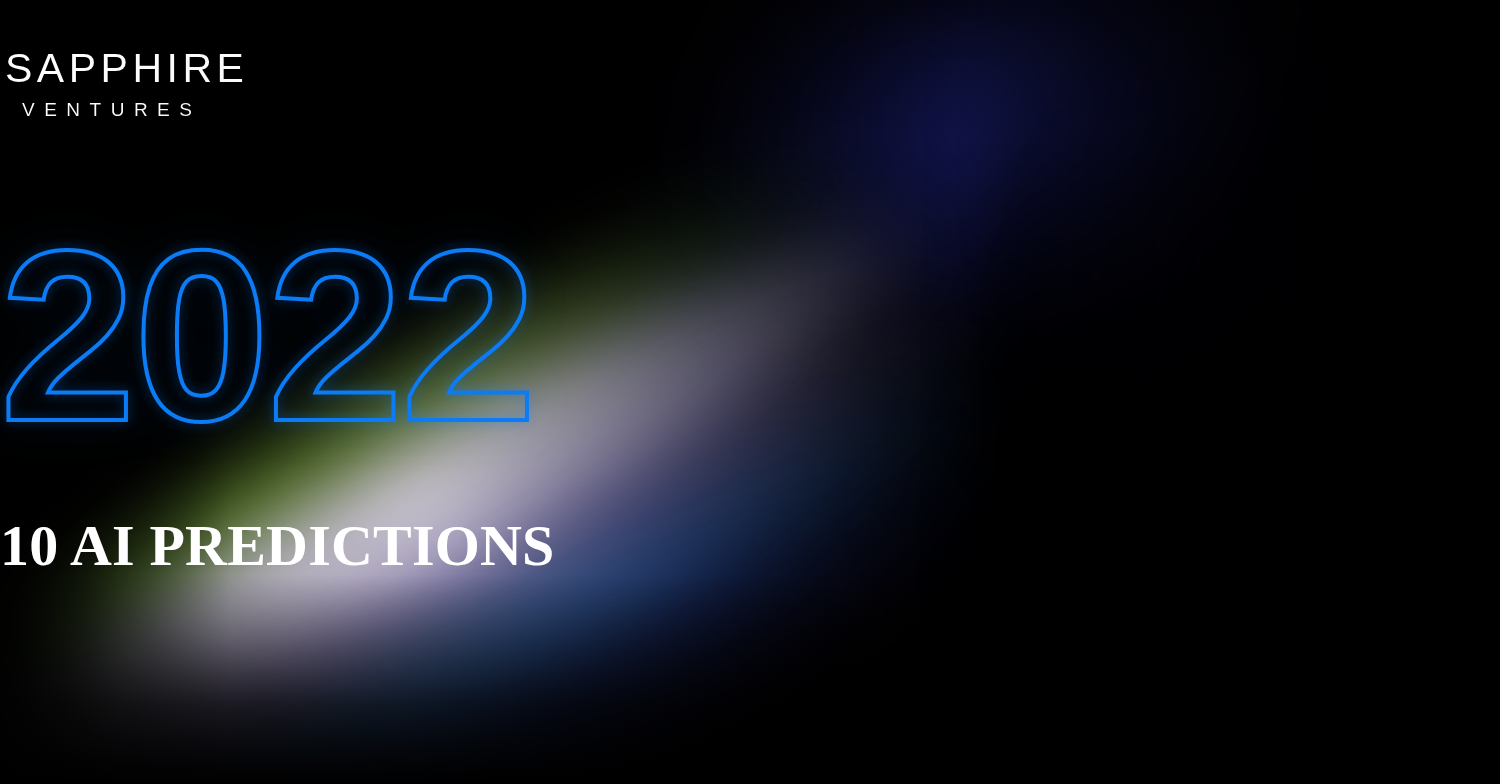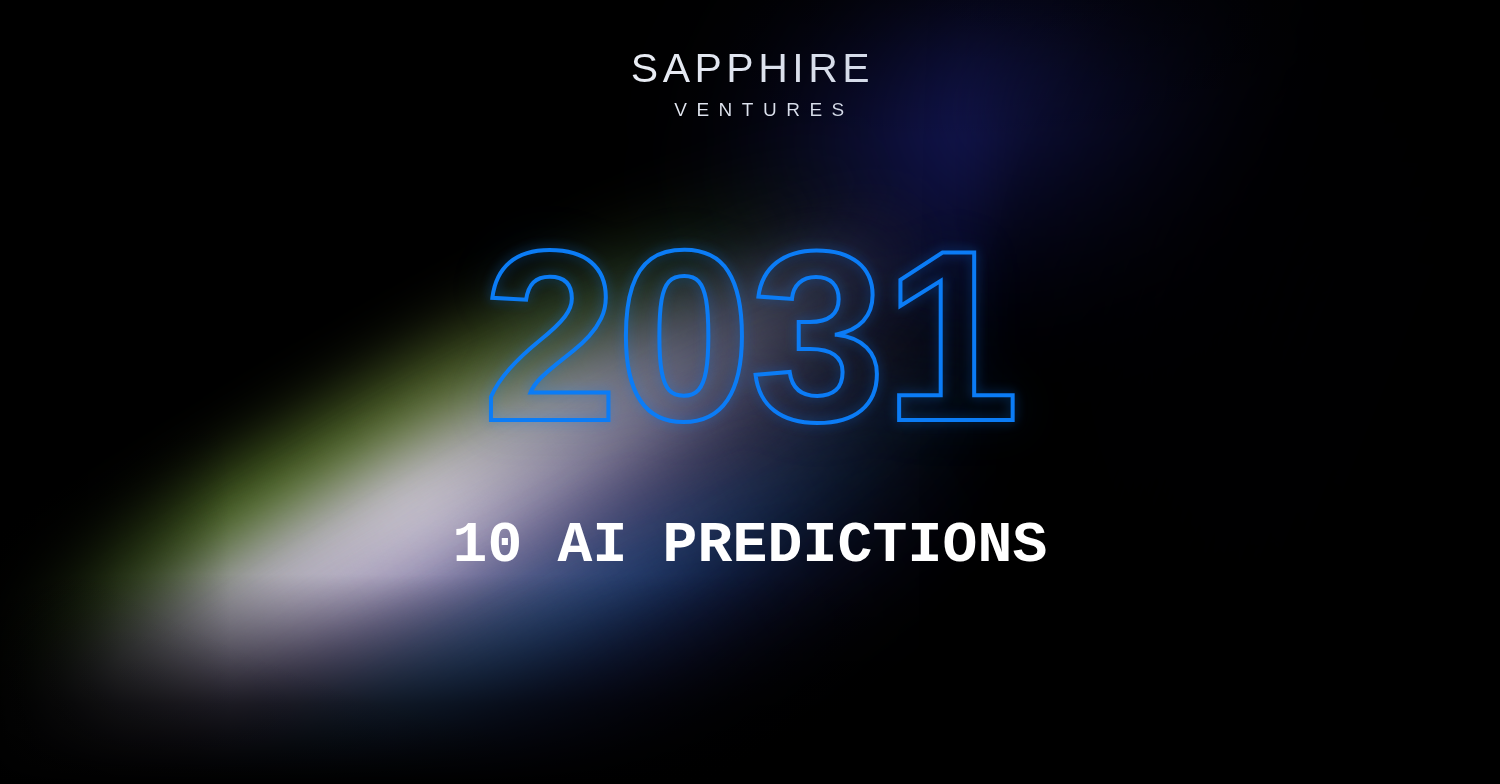--- a/index.html
+++ b/index.html
@@ -179,21 +179,20 @@
   }
   .left-fade {
     position: absolute; left:0; top:0; bottom:0; width: 230px;
     background: linear-gradient(90deg, rgba(0,0,0,0.92) 0%, rgba(0,0,0,0.35) 52%, rgba(0,0,0,0) 100%);
   }
 
   
   .content {
     position: absolute;
     inset: 0;
-    text-align: center;
   }
 
   
   .logo {
     position: absolute;
     left: 0; right: 0;
     top: 48px;
   }
   .logo-word {
     display: block;
@@ -217,21 +216,21 @@
     font-weight: 400;
     font-size: 19px;
     letter-spacing: 9.5px;
     line-height: 1;
     color: #e6eaf3;
     background: linear-gradient(100deg,
       #ffffff 0%, #e9edf5 40%, #c4cbdd 70%, #f2f5fa 100%);
     -webkit-background-clip: text;
     background-clip: text;
     -webkit-text-fill-color: transparent;
-    padding-left: 28px;
+    padding-left: 22px;
   }
 
   
   .year {
     position: absolute;
     left: 0; right: 0;
     top: 214px;
     font-family: "Liberation Sans", sans-serif;
     font-weight: 700;
     font-size: 244px;
@@ -243,21 +242,21 @@
     paint-order: stroke fill;
     filter: drop-shadow(0 0 6px rgba(11,124,246,0.45))
             drop-shadow(0 0 22px rgba(11,124,246,0.22));
   }
 
   
   .headline {
     position: absolute;
     left: 0; right: 0;
     top: 478px;
-    font-family: Liberation Mono, monospace;
+    font-family: Liberation Serif, serif;
     font-weight: 700;
     font-size: 58px;
     line-height: 1;
     letter-spacing: 0.2px;
     color: #ffffff;
   }
 
   
   .subtitle {
     position: absolute;
@@ -301,19 +300,19 @@
     <div class="vignette"></div>
   </div>
 
   <div class="content">
 
     <div class="logo">
       <span class="logo-word">SAPPHIRE</span>
       <span class="logo-sub">VENTURES</span>
     </div>
 
-    <div class="year">2031</div>
+    <div class="year">2022</div>
 
     <h1 class="headline">10 AI PREDICTIONS</h1>
 
 
   </div>
 </div>
 
 </body></html>

